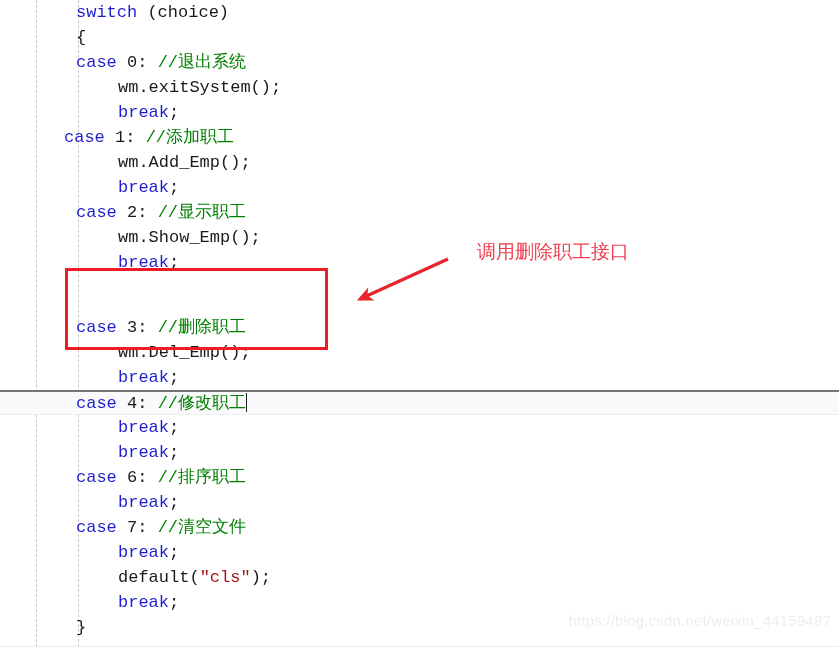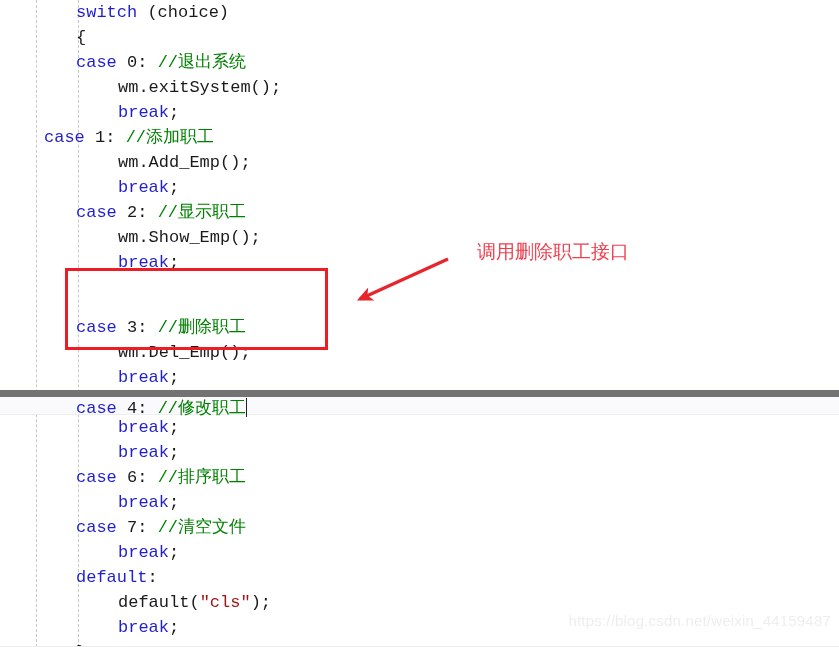--- a/index.html
+++ b/index.html
@@ -45,21 +45,21 @@
     line-height: 25px;
     white-space: pre;
     font-family: "Liberation Mono", monospace;
     font-size: 17px;
     color: #1a1a1a;
     padding-left: 76px;
     box-sizing: border-box;
   }
   .line.active {
     background: #fafafc;
-    border-top: 7px solid #737373;
+    border-top: 2px solid #737373;
     border-bottom: 1px solid #eceef2;
     height: 25px;
     line-height: 23px;
   }
 
   .kw   { color: #1f1fd0; }
   .num  { color: #1a1a1a; }
   .cmt  { color: #008000; }
   .fn   { color: #1a1a1a; }
   .str  { color: #a31515; }
@@ -138,37 +138,36 @@
 
   <div class="guide" id="guide-1"></div>
   <div class="guide" id="guide-2"></div>
 
   <div id="code">
       <div class="line" style="padding-left: 76px;"><span class="kw">switch</span><span class="punc"> (choice)</span></div>
       <div class="line" style="padding-left: 76px;"><span class="punc">{</span></div>
       <div class="line" style="padding-left: 76px;"><span class="kw">case</span><span class="num"> 0: </span><span class="cmt">//退出系统</span></div>
       <div class="line" style="padding-left: 118px;"><span class="fn">wm.exitSystem();</span></div>
       <div class="line" style="padding-left: 118px;"><span class="kw">break</span><span class="punc">;</span></div>
-      <div class="line" style="padding-left: 44px;"><span class="kw">case</span><span class="num"> 1: </span><span class="cmt">//添加职工</span></div>
+      <div class="line" style="padding-left: 64px;"><span class="kw">case</span><span class="num"> 1: </span><span class="cmt">//添加职工</span></div>
       <div class="line" style="padding-left: 118px;"><span class="fn">wm.Add_Emp();</span></div>
       <div class="line" style="padding-left: 118px;"><span class="kw">break</span><span class="punc">;</span></div>
       <div class="line" style="padding-left: 76px;"><span class="kw">case</span><span class="num"> 2: </span><span class="cmt">//显示职工</span></div>
       <div class="line" style="padding-left: 118px;"><span class="fn">wm.Show_Emp();</span></div>
       <div class="line" style="padding-left: 118px;"><span class="kw">break</span><span class="punc">;</span></div>
       <div class="line" style="padding-left: 76px; margin-top: 40px;"><span class="kw">case</span><span class="num"> 3: </span><span class="cmt">//删除职工</span></div>
       <div class="line" style="padding-left: 118px;"><span class="fn">wm.Del_Emp();</span></div>
       <div class="line" style="padding-left: 118px;"><span class="kw">break</span><span class="punc">;</span></div>
       <div class="line active" style="padding-left: 76px;"><span class="kw">case</span><span class="num"> 4: </span><span class="cmt">//修改职工</span><span class="caret"></span></div>
       <div class="line" style="padding-left: 118px;"><span class="kw">break</span><span class="punc">;</span></div>
       <div class="line" style="padding-left: 118px;"><span class="kw">break</span><span class="punc">;</span></div>
       <div class="line" style="padding-left: 76px;"><span class="kw">case</span><span class="num"> 6: </span><span class="cmt">//排序职工</span></div>
       <div class="line" style="padding-left: 118px;"><span class="kw">break</span><span class="punc">;</span></div>
       <div class="line" style="padding-left: 76px;"><span class="kw">case</span><span class="num"> 7: </span><span class="cmt">//清空文件</span></div>
       <div class="line" style="padding-left: 118px;"><span class="kw">break</span><span class="punc">;</span></div>
-      <div class="line" style="padding-left: 76px;"><span class="kw">default</span><span class="punc">:</span></div>
       <div class="line" style="padding-left: 118px;"><span class="fn">default(</span><span class="str">"cls"</span><span class="fn">);</span></div>
       <div class="line" style="padding-left: 118px;"><span class="kw">break</span><span class="punc">;</span></div>
       <div class="line" style="padding-left: 76px;"><span class="punc">}</span></div>
     </div>
 
   <div id="highlight-box"></div>
 
   <svg id="annotation-arrow" viewBox="0 0 110 60" xmlns="http://www.w3.org/2000/svg">
     <defs>
       <marker id="arrowhead" markerWidth="5" markerHeight="5" refX="3.6" refY="2.1" orient="auto">

